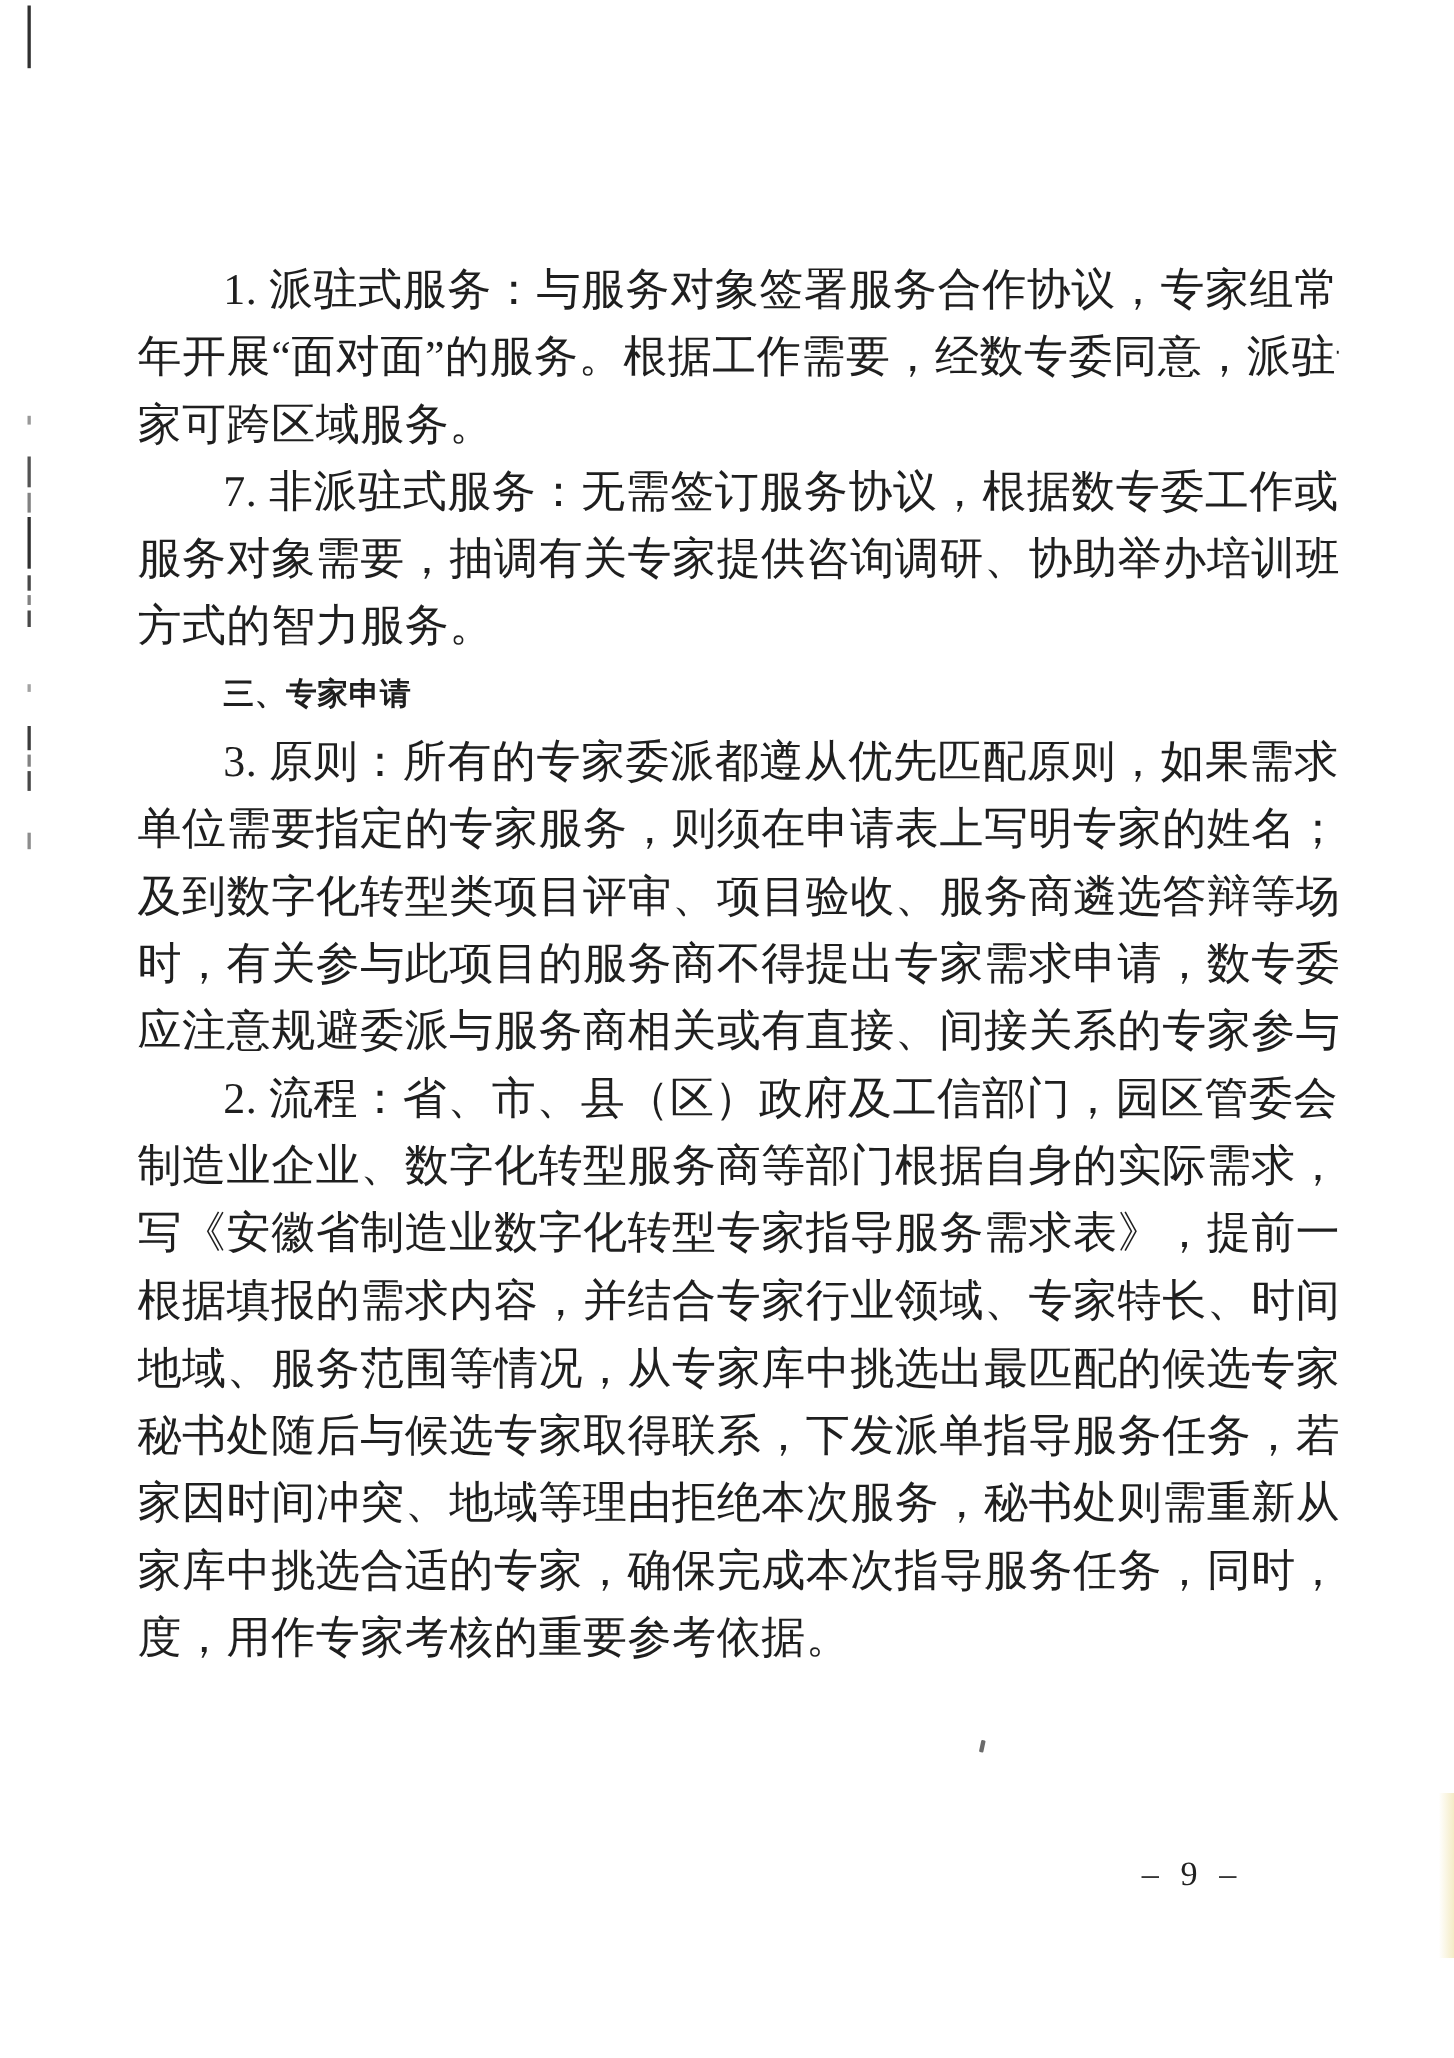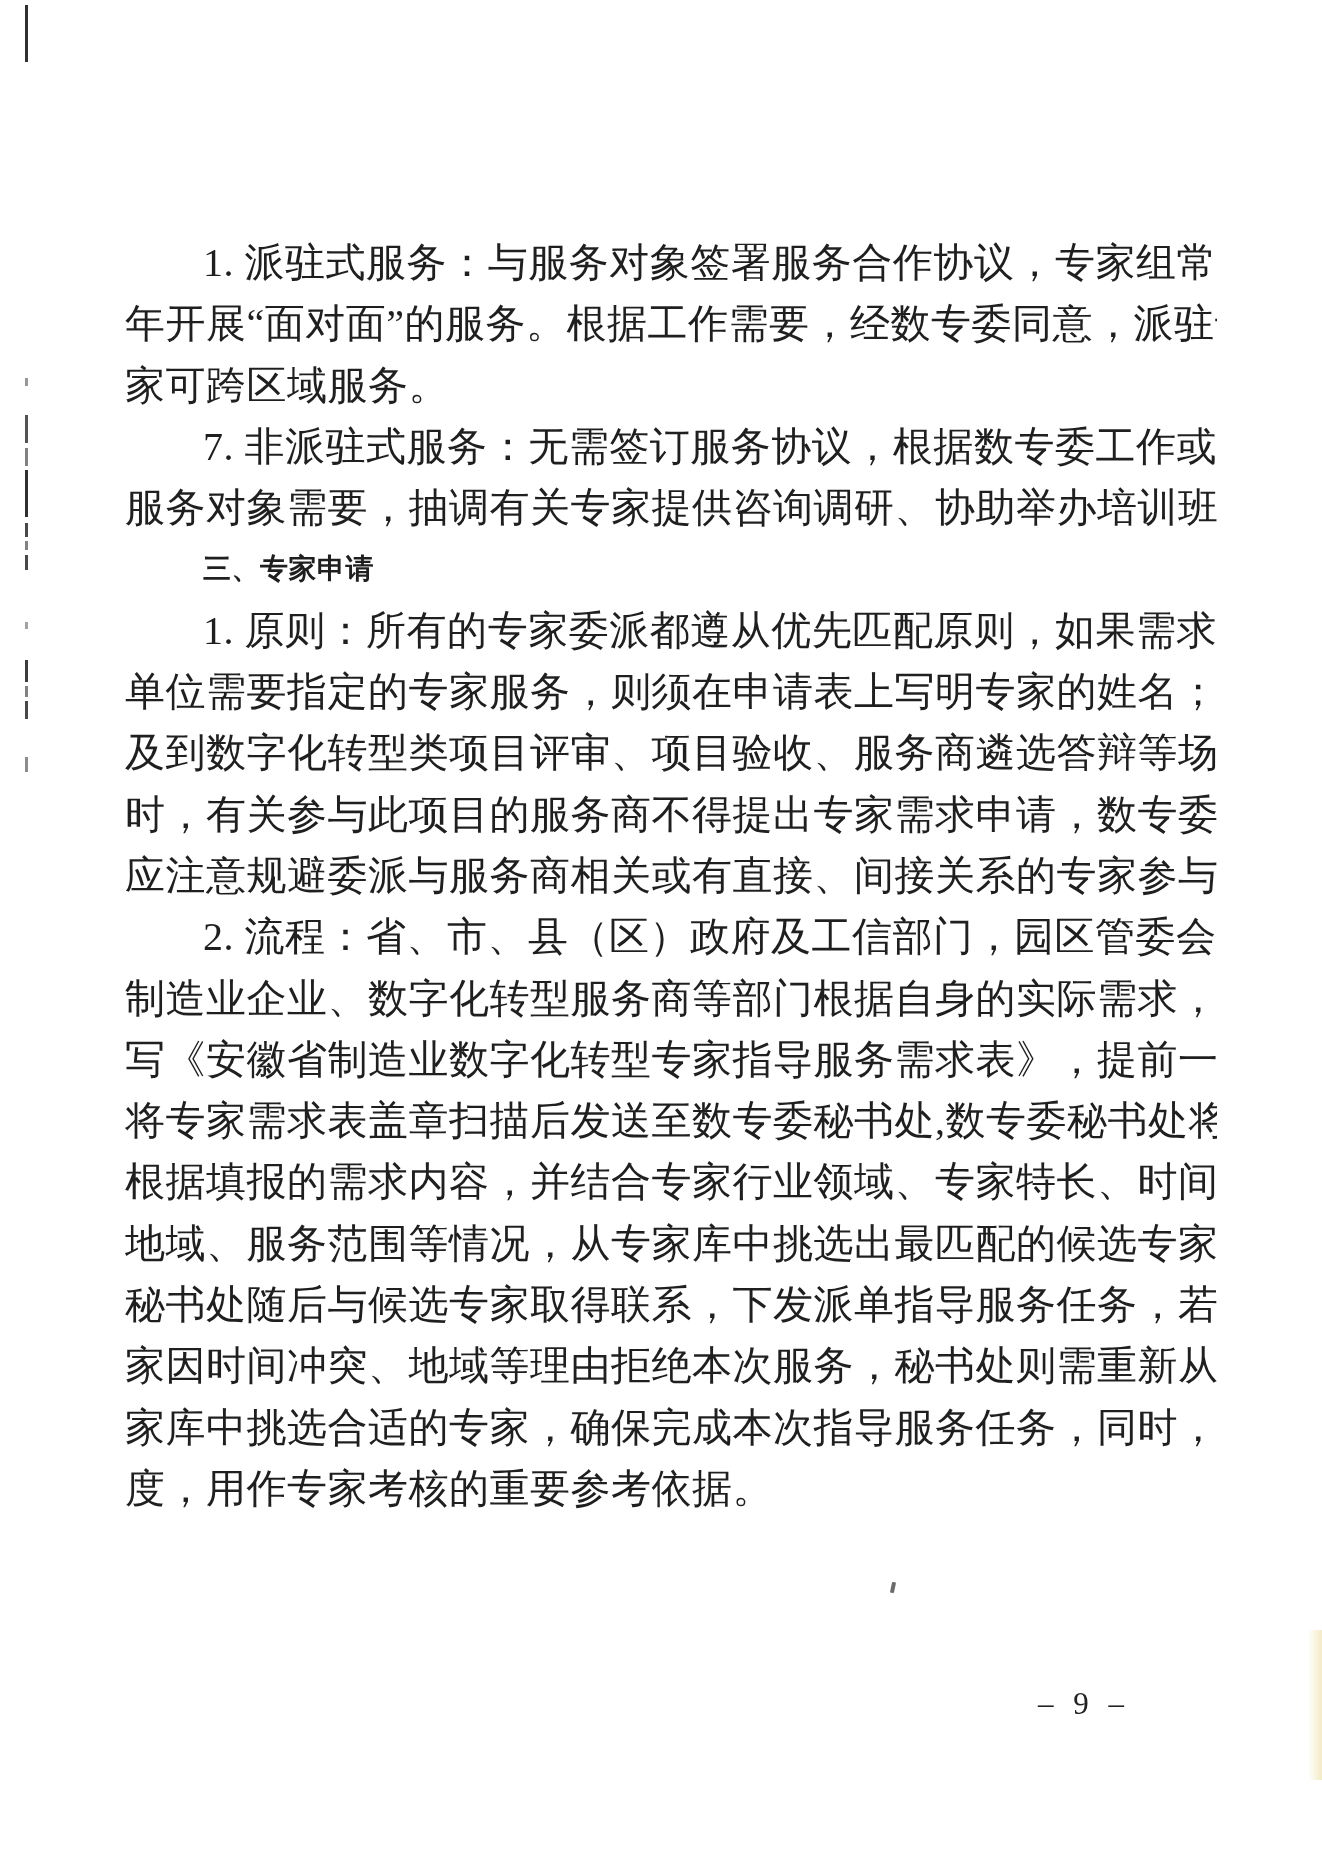--- a/index.html
+++ b/index.html
@@ -99,30 +99,30 @@
       <div class="edge-mark" style="top: 701px; height: 18px; opacity: 0.8;"></div>
       <div class="edge-mark" style="top: 757px; height: 15px; opacity: 0.5;"></div>
     </div>
 
   <div class="content">
       <div class="line indent">1. 派驻式服务：与服务对象签署服务合作协议，专家组常</div>
       <div class="line">年开展“面对面”的服务。根据工作需要，经数专委同意，派驻专</div>
       <div class="line last">家可跨区域服务。</div>
       <div class="line indent">7. 非派驻式服务：无需签订服务协议，根据数专委工作或</div>
       <div class="line">服务对象需要，抽调有关专家提供咨询调研、协助举办培训班等</div>
+      <div class="line last">方式的智力服务。</div>
       <div class="line indent last heading">三、专家申请</div>
-      <div class="line indent">1. 原则：所有的专家委派都遵从优先匹配原则，如果需求</div>
+      <div class="line indent">3. 原则：所有的专家委派都遵从优先匹配原则，如果需求</div>
       <div class="line">单位需要指定的专家服务，则须在申请表上写明专家的姓名；涉</div>
       <div class="line">及到数字化转型类项目评审、项目验收、服务商遴选答辩等场景</div>
       <div class="line">时，有关参与此项目的服务商不得提出专家需求申请，数专委也</div>
       <div class="line">应注意规避委派与服务商相关或有直接、间接关系的专家参与。</div>
       <div class="line indent">2. 流程：省、市、县（区）政府及工信部门，园区管委会、</div>
       <div class="line">制造业企业、数字化转型服务商等部门根据自身的实际需求，填</div>
       <div class="line">写《安徽省制造业数字化转型专家指导服务需求表》，提前一周</div>
-      <div class="line">将专家需求表盖章扫描后发送至数专委秘书处,数专委秘书处将</div>
       <div class="line">根据填报的需求内容，并结合专家行业领域、专家特长、时间、</div>
       <div class="line">地域、服务范围等情况，从专家库中挑选出最匹配的候选专家，</div>
       <div class="line">秘书处随后与候选专家取得联系，下发派单指导服务任务，若专</div>
       <div class="line">家因时间冲突、地域等理由拒绝本次服务，秘书处则需重新从专</div>
       <div class="line">家库中挑选合适的专家，确保完成本次指导服务任务，同时，对</div>
       <div class="line last">度，用作专家考核的重要参考依据。</div>
     </div>
 
   <div class="page-number">– 9 –</div>
 

